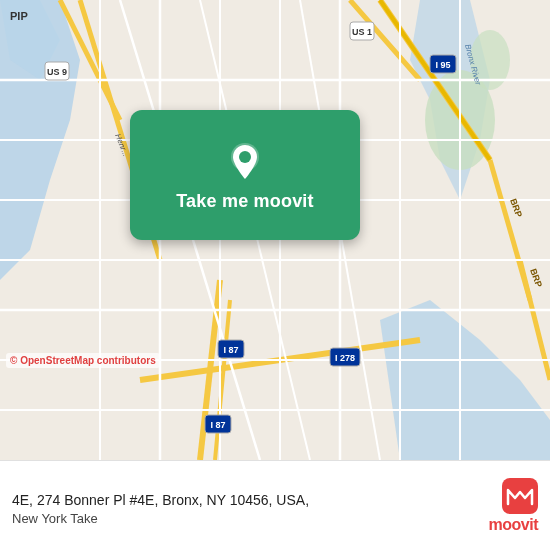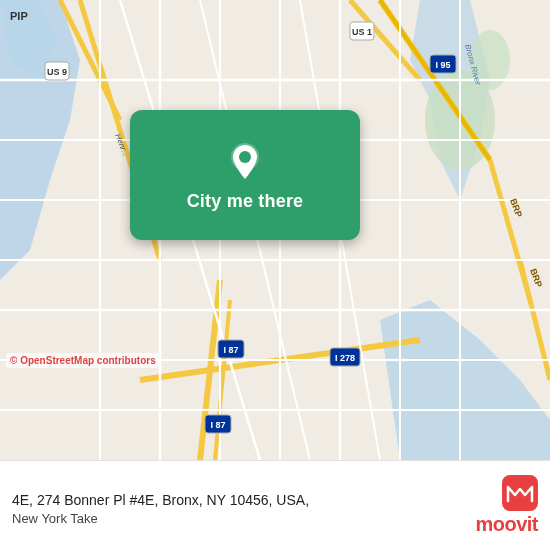--- a/index.html
+++ b/index.html
@@ -94,21 +94,21 @@
     }
 
     .moovit-logo {
       display: flex;
       flex-direction: column;
       align-items: flex-end;
       gap: 2px;
     }
 
     .moovit-text {
-      font-size: 20px;
+      font-size: 16px;
       font-weight: bold;
       color: #e84040;
       font-family: Arial, sans-serif;
       letter-spacing: -0.5px;
     }
 
     .moovit-icon {
       width: 36px;
       height: 36px;
     }
@@ -199,21 +199,21 @@
   </svg>
 
   
   <div class="map-card">
 
     <svg class="pin-icon" viewBox="0 0 44 44" xmlns="http://www.w3.org/2000/svg">
       <circle cx="22" cy="18" r="14" fill="white" opacity="0.25"></circle>
       <path d="M22 6 C15.4 6 10 11.4 10 18 C10 26 22 40 22 40 C22 40 34 26 34 18 C34 11.4 28.6 6 22 6 Z" fill="white"></path>
       <circle cx="22" cy="18" r="6" fill="#2e9e6b"></circle>
     </svg>
-    <span class="card-label">City me there</span>
+    <span class="card-label">Take me moovit</span>
   </div>
 
   
   <div class="openstreetmap-logo">
     <span>
       <span style="color:#e04040">©</span> OpenStreetMap contributors
     </span>
   </div>
 </div>
 

